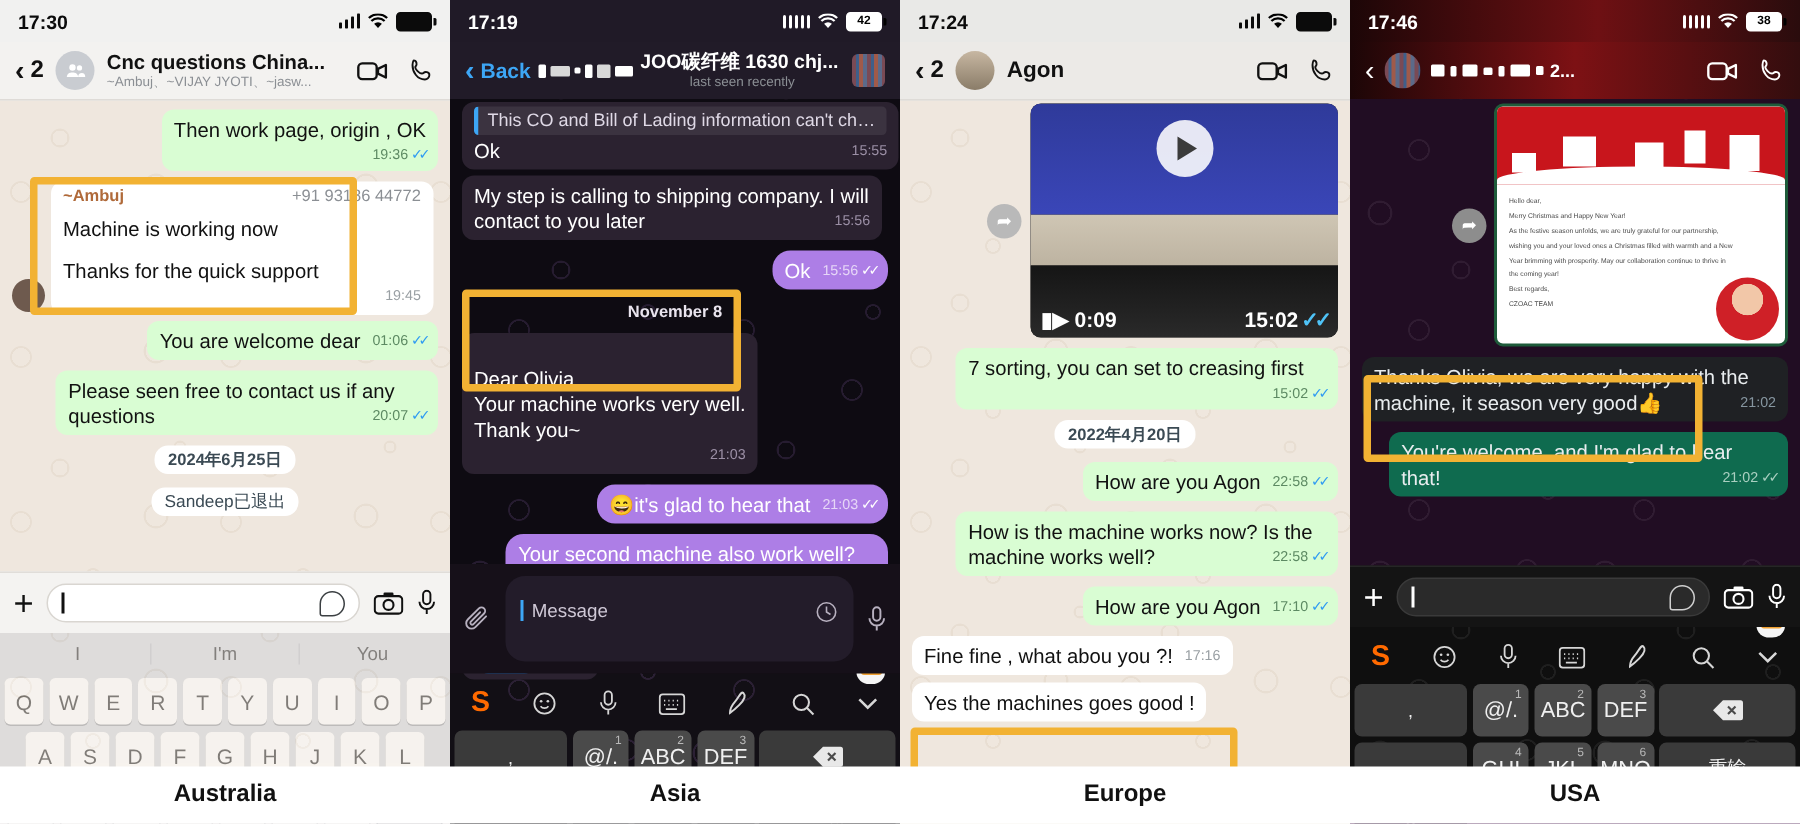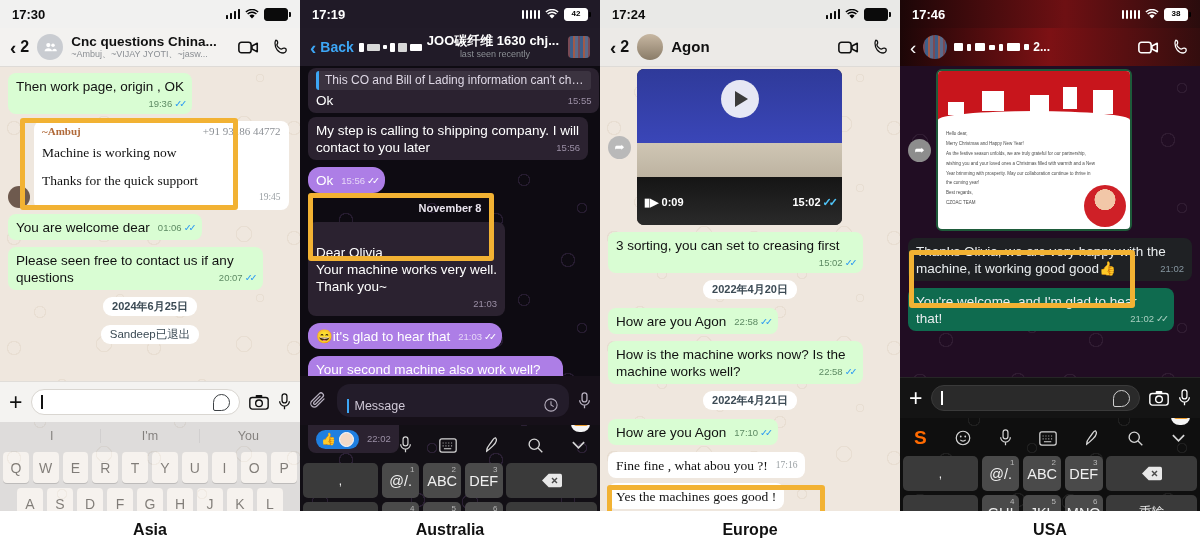--- a/index.html
+++ b/index.html
@@ -26,21 +26,21 @@
   .chev{font-size:19px;line-height:1;}
   .avatar{width:26px;height:26px;border-radius:50%;flex:0 0 26px;background:#c9ccd1;display:flex;align-items:center;justify-content:center;overflow:hidden;}
   .titlewrap{flex:1;min-width:0;}
   .ctitle{font-size:13.5px;font-weight:700;white-space:nowrap;overflow:hidden;text-overflow:ellipsis;line-height:1.15;}
   .csub{font-size:9px;color:#8b8f94;white-space:nowrap;overflow:hidden;text-overflow:ellipsis;line-height:1.2;}
   .headicons{display:flex;align-items:center;gap:13px;}
 
   
   .thread{position:relative;padding:6px 8px;}
   .row{display:flex;margin-bottom:7px;}
-  .row.out{}
+  .row.out{justify-content:flex-end;}
   .row.in{justify-content:flex-start;}
   .bub{max-width:84%;border-radius:8px;padding:5px 8px 4px;font-size:13.5px;line-height:1.26;position:relative;}
   .meta{font-size:9.5px;float:right;margin-left:8px;margin-top:3px;white-space:nowrap;}
   .ticks{letter-spacing:-3px;margin-left:2px;}
   .datechip{display:flex;justify-content:center;margin:6px 0 9px;}
   .datechip span{font-size:11px;font-weight:700;padding:2px 9px;border-radius:9px;}
 
   
   .wa{background:#efe7de;}
   .wa .statusbar{background:#f1f1f0;color:#0b0b0b;}
@@ -50,21 +50,21 @@
       radial-gradient(circle at 14px 18px, transparent 6px, #e2d6c8 6px, #e2d6c8 7px, transparent 7.5px),
       radial-gradient(circle at 62px 54px, transparent 4px, #e2d6c8 4px, #e2d6c8 5px, transparent 5.5px),
       radial-gradient(circle at 104px 14px, transparent 7px, #e2d6c8 7px, #e2d6c8 8px, transparent 8.5px),
       radial-gradient(circle at 40px 92px, transparent 5px, #e2d6c8 5px, #e2d6c8 6px, transparent 6.5px),
       radial-gradient(circle at 120px 78px, transparent 3px, #e2d6c8 3px, #e2d6c8 4px, transparent 4.5px),
       linear-gradient(#efe7de,#efe7de);
     background-size:140px 110px,140px 110px,140px 110px,140px 110px,140px 110px,100% 100%;
     pointer-events:none;}
   .wa .out .bub{background:#d9fdd3;color:#111;}
   .wa .out .meta{color:#5d8a63;}
-  .wa .in .bub{background:#ffffff;color:#111;font-family:Liberation Serif, serif;}
+  .wa .in .bub{background:#ffffff;color:#111;}
   .wa .in .meta{color:#9aa0a4;}
   .wa .ticks{color:#2f9bf2;}
   .wa .datechip span{background:#ffffff;color:#3b4a54;}
 
   
   .inbar{display:flex;align-items:center;gap:9px;padding:7px 9px;background:#f4f3f1;border-top:1px solid #e0ddd9;}
   .inbar .plus{font-size:23px;line-height:1;color:#111;font-weight:300;}
   .textbox{flex:1;height:24px;border-radius:13px;background:#fff;border:1px solid #d9d6d1;display:flex;align-items:center;padding:0 9px;gap:6px;}
   .caret{width:1.5px;height:14px;background:#111;}
   .ph{font-size:12.5px;color:#8b8f94;flex:1;}
@@ -102,21 +102,21 @@
   .tg .out .meta{color:#e6d6f7;}
   .tg .ticks{color:#fff;}
   .tg .datechip{margin:4px 0 6px;}
   .tg .datechip span{background:transparent;color:#e9e4ee;font-weight:700;font-size:11px;}
   .reply{border-left:3px solid #3da6f5;background:rgba(255,255,255,.08);padding:2px 6px;font-size:12px;color:#dfd9e6;border-radius:3px;margin:0 0 2px;white-space:nowrap;overflow:hidden;text-overflow:ellipsis;}
   .reaction{display:inline-flex;align-items:center;gap:3px;background:#1f7fe0;border-radius:11px;padding:2px 5px;margin-top:4px;}
   .reaction .tb{font-size:12px;}
   .reaction .rav{width:13px;height:13px;border-radius:50%;background:#f0d9c8;border:1px solid #fff;}
 
   .tg-inbar{display:flex;align-items:center;gap:9px;padding:8px 9px;background:#161019;}
-  .tg-textbox{flex:1;height:25px;border-radius:13px;background:#231c2a;display:flex;align-items:flex-end;padding:4px 10px;gap:6px;}
+  .tg-textbox{flex:1;height:25px;border-radius:13px;background:#231c2a;display:flex;align-items:flex-start;padding:16px 10px;gap:6px;}
   .tg-textbox .caret{background:#3da6f5;}
   .tg-textbox .ph{color:#cfc8d6;}
 
   
   .dkb{background:#2b2b2b;padding:0 0 2px;}
   .dkb-top{display:flex;align-items:center;justify-content:space-between;padding:9px 14px 7px;position:relative;}
   .dkb-top .ki{color:#d6d6d6;display:flex;align-items:center;}
   .dkb-mascot{position:absolute;right:10px;top:-10px;width:19px;height:17px;border-radius:50% 50% 45% 45%;background:#f5f5f5;display:flex;align-items:center;justify-content:center;}
   .dkb-mascot .band{width:14px;height:5px;background:#f0a030;border-radius:2px;}
   .dkrow{display:flex;gap:4px;padding:0 3px;margin-top:4px;}
@@ -128,21 +128,21 @@
   
   .hl{position:absolute;border:5px solid #f2b233;border-radius:3px;pointer-events:none;z-index:20;}
 
   
   .vidcard{width:205px;border-radius:7px;overflow:hidden;position:relative;background:#111;}
   .vid-top{height:74px;background:linear-gradient(#2f3a9a,#3a46b8);position:relative;}
   .vid-mid{height:34px;background:linear-gradient(#cfc6b4,#bdb3a1);}
   .vid-bot{height:48px;background:linear-gradient(#151515,#2a2a2a);position:relative;}
   .playbtn{position:absolute;left:50%;top:30px;transform:translate(-50%,-50%);width:38px;height:38px;border-radius:50%;background:rgba(255,255,255,.88);display:flex;align-items:center;justify-content:center;}
   .playbtn:after{content:"";border-left:13px solid #3b3b3b;border-top:8px solid transparent;border-bottom:8px solid transparent;margin-left:4px;}
-  .vidmeta{position:absolute;left:0;right:0;bottom:12px;display:flex;align-items:center;justify-content:space-between;padding:4px 7px;color:#fff;font-size:11px;font-weight:600;}
+  .vidmeta{position:absolute;left:0;right:0;bottom:0;display:flex;align-items:center;justify-content:space-between;padding:4px 7px;color:#fff;font-size:14px;font-weight:600;}
   .fwd{width:23px;height:23px;border-radius:50%;background:#b9b9b9;color:#fff;display:flex;align-items:center;justify-content:center;font-size:12px;}
 
   .xmas{width:192px;border-radius:6px;overflow:hidden;background:#fff;border:2px solid #1e5b3a;}
   .xmas-top{height:52px;background:#c8151c;position:relative;overflow:hidden;}
   .xmas-snow{position:absolute;left:0;right:0;bottom:-6px;height:18px;background:#fff;border-radius:50% 50% 0 0;}
   .house{position:absolute;bottom:6px;background:#fff;}
   .xmas-body{padding:6px 8px 4px;position:relative;min-height:96px;}
   .santa{position:absolute;right:4px;bottom:2px;width:42px;height:42px;border-radius:50%;background:radial-gradient(circle at 50% 35%,#f2c7a8 30%,#cf2027 31%);}
   .captions{position:absolute;left:0;bottom:0;width:1200px;height:38px;display:flex;background:#fff;z-index:30;}
   .captions>div{width:300px;display:flex;align-items:center;justify-content:center;font-size:16px;font-weight:700;color:#111;}
@@ -589,21 +589,21 @@
           <div class="playbtn"></div>
           <div class="vidmeta">
             <span>▮▶ <span>0:09</span></span>
             <span><span>15:02</span><span class="ticks" style="color:#4fc3f7">✓✓</span></span>
           </div>
         </div>
       </div>
 
       <div class="row out">
         <div class="bub">
-          <span>3 sorting, you can set to creasing first</span>
+          <span>7 sorting, you can set to creasing first</span>
           <span class="meta"><span>15:02</span><span class="ticks">✓✓</span></span>
         </div>
       </div>
 
       <div class="datechip">
           <span>2022年4月20日</span>
         </div>
 
       <div class="row out">
         <div class="bub">
@@ -612,23 +612,20 @@
         </div>
       </div>
 
       <div class="row out">
         <div class="bub">
           <span>How is the machine works now? Is the machine works well?</span>
           <span class="meta"><span>22:58</span><span class="ticks">✓✓</span></span>
         </div>
       </div>
 
-      <div class="datechip">
-          <span>2022年4月21日</span>
-        </div>
 
       <div class="row out">
         <div class="bub">
           <span>How are you Agon</span>
           <span class="meta"><span>17:10</span><span class="ticks">✓✓</span></span>
         </div>
       </div>
 
       <div class="row in" style="margin-bottom:5px;">
         <div class="bub">
@@ -724,21 +721,21 @@
               <div>Best regards,</div>
               <div>CZOAC TEAM</div>
             </div>
             <div class="santa"></div>
           </div>
         </div>
       </div>
 
       <div class="row in" style="margin-top:2px;">
         <div class="bub" style="background:#1f2124;color:#e9edef;max-width:95%;">
-          <span>Thanks Olivia, we are very happy with the machine, it working good good👍</span>
+          <span>Thanks Olivia, we are very happy with the machine, it season very good👍</span>
           <span class="meta" style="color:#8696a0;">21:02</span>
         </div>
       </div>
 
       <div class="row out">
         <div class="bub" style="background:#0f6b4f;color:#e9edef;max-width:88%;">
           <span>You're welcome, and I'm glad to hear that!</span>
           <span class="meta" style="color:#a9cfc0;"><span>21:02</span><span class="ticks" style="color:#a9cfc0">✓✓</span></span>
         </div>
       </div>
@@ -850,19 +847,19 @@
                 <path d="M12 6l6 6M18 6l-6 6" stroke="#4a4a4a" stroke-width="1.7"></path>
               </svg>
             </div>
           <div class="dkey fn" style="flex:none;height:35px;">重输</div>
         </div>
       </div>
     </div>
   </div>
 
   <div class="captions">
+    <div>Australia</div>
     <div>Asia</div>
-    <div>Australia</div>
     <div>Europe</div>
     <div>USA</div>
   </div>
 
 </div>
 
 </body></html>

